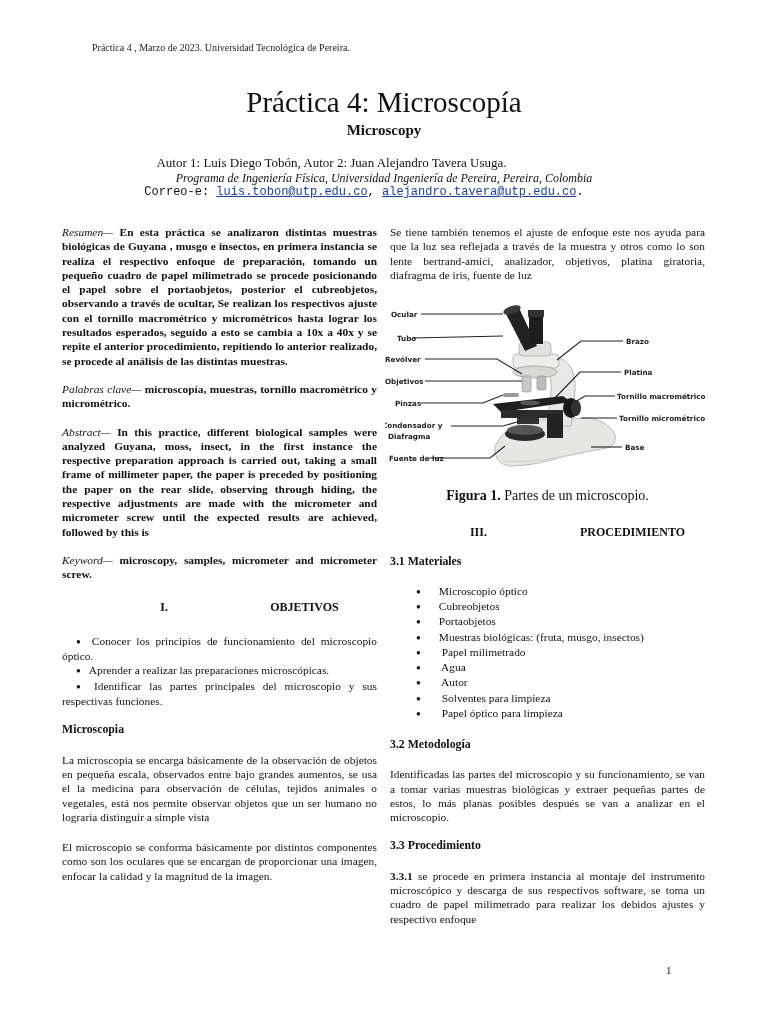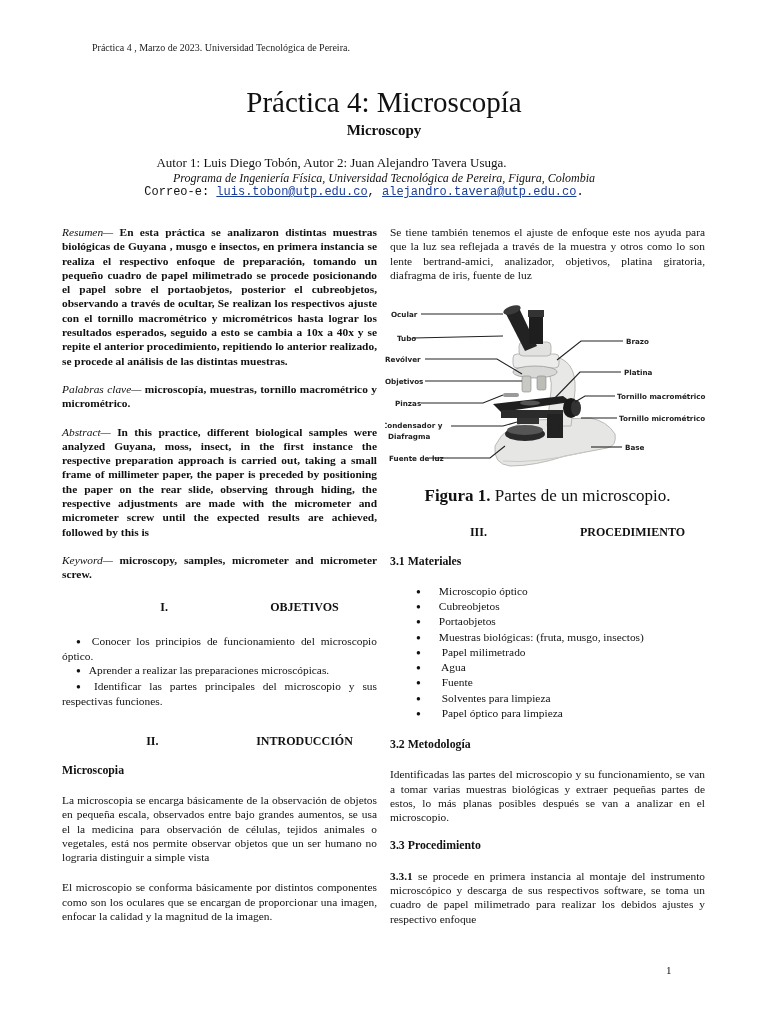--- a/index.html
+++ b/index.html
@@ -23,33 +23,33 @@
   .it { font-style:italic; font-weight:normal; }
   .sec-head { text-align:center; font-weight:bold; font-size:12px; margin:18px 0 14px 0; }
   .sec-head .num { display:inline-block; width:110px; text-align:left; padding-left:60px; }
   .bullets { margin:0 0 14px 0; padding:0; list-style:none; }
   .bullets li { text-indent:14px; }
   .bullets li::before { content:"\25CF"; font-size:8px; margin-right:8px; vertical-align:1px; }
   .sub-head { font-weight:bold; margin:0 0 14px 0; font-size:11.8px; }
   .mat-list { margin:12px 0 16px 26px; padding:0; list-style:none; line-height:15.2px; }
   .mat-list li::before { content:"\25CF"; font-size:8px; margin-right:18px; vertical-align:1px; }
   .figure { width:330px; height:185px; margin:8px 0 6px -5px; position:relative; }
-  .caption { text-align:center; font-size:17px; margin:8px 0 22px 0; }
+  .caption { text-align:center; font-size:14px; margin:8px 0 22px 0; }
   .page-num { position:absolute; left:666px; top:964px; font-size:11px; }
   .fig-label { font-family:"DejaVu Sans", "Liberation Sans", sans-serif; font-weight:bold; font-size:7.2px; fill:#222; }
 </style>
 </head>
 <body>
 
 <div class="running-head">Práctica 4 , Marzo de 2023. Universidad Tecnológica de Pereira.</div>
 
 <div class="title">Práctica 4: Microscopía</div>
 <div class="subtitle">Microscopy</div>
 <div class="authors">Autor 1: Luis Diego Tobón, Autor 2: Juan Alejandro Tavera Usuga.</div>
-<div class="affil">Programa de Ingeniería Física, Universidad Tecnológica de Pereira, Figura, Colombia</div>
+<div class="affil">Programa de Ingeniería Física, Universidad Ingeniería de Pereira, Pereira, Colombia</div>
 <div class="email">
   <span>Correo-e: </span><a>luis.tobon@utp.edu.co</a><span>, </span><a>alejandro.tavera@utp.edu.co</a><span>.</span>
 </div>
 
 <div class="col col-left">
   <p class="para bold"><span class="it">Resumen—</span><span> En esta práctica se analizaron distintas muestras biológicas de Guyana , musgo e insectos, en primera instancia se realiza el respectivo enfoque de preparación, tomando un pequeño cuadro de papel milimetrado se procede posicionando el papel sobre el portaobjetos, posterior el cubreobjetos, observando a través de ocultar,  Se realizan los respectivos ajuste con el  tornillo macrométrico y micrométricos hasta lograr los resultados esperados, seguido a esto se cambia a 10x a 40x y se repite el anterior procedimiento, repitiendo lo anterior realizado, se procede al análisis de las distintas muestras.</span></p>
 
   <p class="para bold"><span class="it">Palabras clave—</span><span> microscopía, muestras, tornillo macrométrico y micrométrico.</span></p>
 
   <p class="para bold"><span class="it">Abstract—</span><span> In this practice, different biological samples were analyzed Guyana, moss, insect, in the first instance the respective preparation approach is carried out, taking a small frame of millimeter paper, the paper is preceded by positioning the paper on the rear slide, observing through hiding, the respective adjustments are made with the micrometer and micrometer screw until the expected results are achieved, followed by this is</span></p>
@@ -58,23 +58,20 @@
 
   <div class="sec-head" style="">
     <span class="num">I.</span><span>OBJETIVOS</span>
   </div>
   <ul class="bullets" style="margin-top:20px;">
     <li>Conocer los principios de funcionamiento del microscopio óptico.</li>
     <li>Aprender a realizar las preparaciones microscópicas.</li>
     <li>Identificar las partes principales del microscopio y sus respectivas funciones.</li>
   </ul>
 
-  <div class="sec-head" style="margin-top:26px;">
-    <span class="num">II.</span><span>INTRODUCCIÓN</span>
-  </div>
   <div class="sub-head" style="margin-bottom:16px;">Microscopia</div>
   <p class="para" style="margin-bottom:16px;">La microscopia se encarga básicamente de la observación de objetos en pequeña escala, observados  entre  bajo grandes aumentos, se usa el la medicina para observación de células, tejidos animales o vegetales, está nos permite observar objetos que un ser humano no lograria distinguir a simple vista</p>
   <p class="para">El microscopio se conforma básicamente por distintos componentes como son los oculares que se encargan de proporcionar una imagen, enfocar la calidad y la magnitud de la imagen.</p>
 </div>
 
 <div class="col col-right">
   <p class="para">Se tiene también tenemos el ajuste de enfoque este nos ayuda para que la luz sea reflejada a través de la muestra y otros como lo son lente bertrand-amici, analizador, objetivos, platina giratoria, diafragma de iris, fuente de luz</p>
 
   <div class="figure">
     <svg width="330" height="185" viewBox="0 0 330 185">
@@ -153,21 +150,21 @@
     <span class="num">III.</span><span>PROCEDIMIENTO</span>
   </div>
   <div class="sub-head" style="margin-bottom:16px;">3.1 Materiales</div>
   <ul class="mat-list">
     <li>Microscopio óptico</li>
     <li>Cubreobjetos</li>
     <li>Portaobjetos</li>
     <li>Muestras biológicas: (fruta, musgo, insectos)</li>
     <li> Papel milimetrado</li>
     <li> Agua</li>
-    <li> Fuente</li>
+    <li> Autor</li>
     <li> Solventes para limpieza</li>
     <li> Papel óptico para limpieza</li>
   </ul>
 
   <div class="sub-head" style="margin-bottom:16px;">3.2 Metodología</div>
   <p class="para">Identificadas las partes del microscopio y su funcionamiento, se van a tomar varias muestras biológicas y extraer pequeñas partes de estos, lo más planas posibles después se van a analizar en el microscopio.</p>
 
   <div class="sub-head" style="margin-bottom:16px;">3.3 Procedimiento</div>
   <p class="para"><span class="bold">3.3.1</span><span> se procede en primera instancia al montaje del instrumento microscópico y descarga de sus respectivos software, se toma un cuadro de papel milimetrado para realizar los debidos ajustes y respectivo enfoque</span></p>
 </div>

